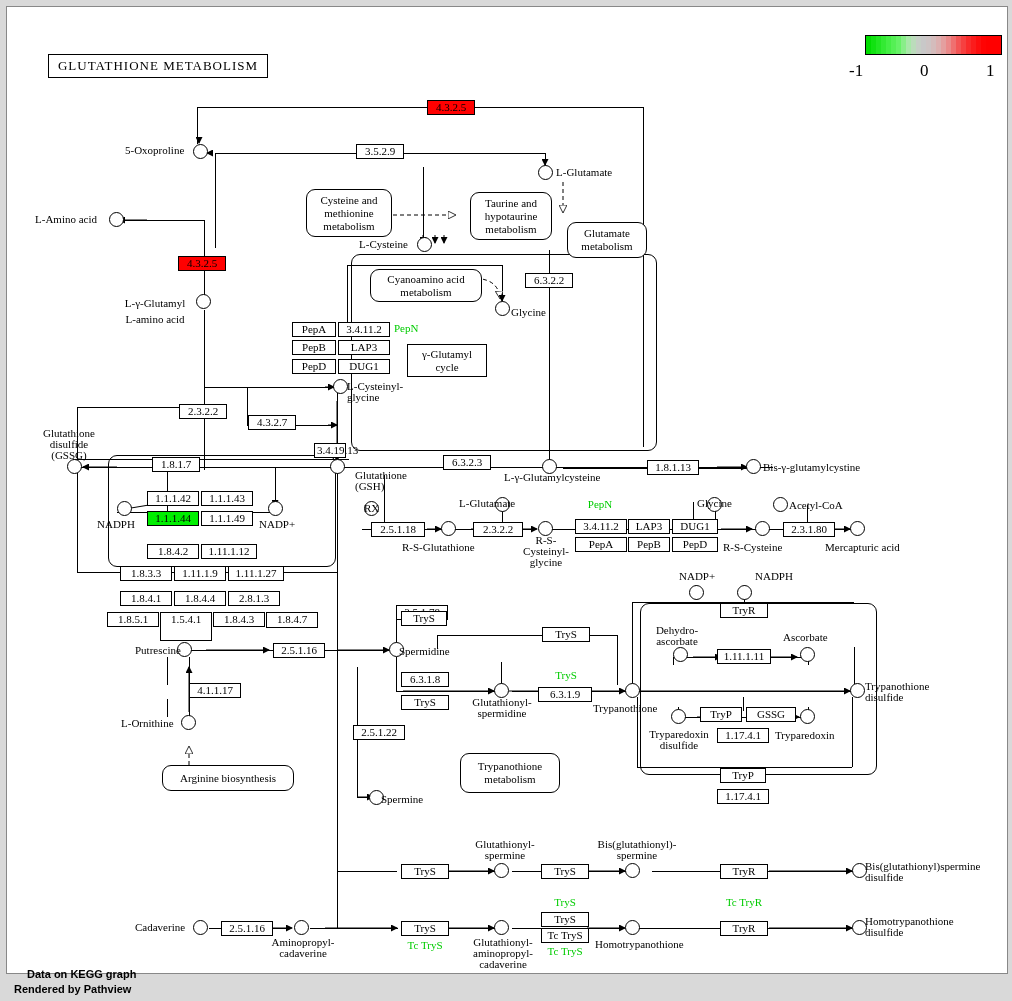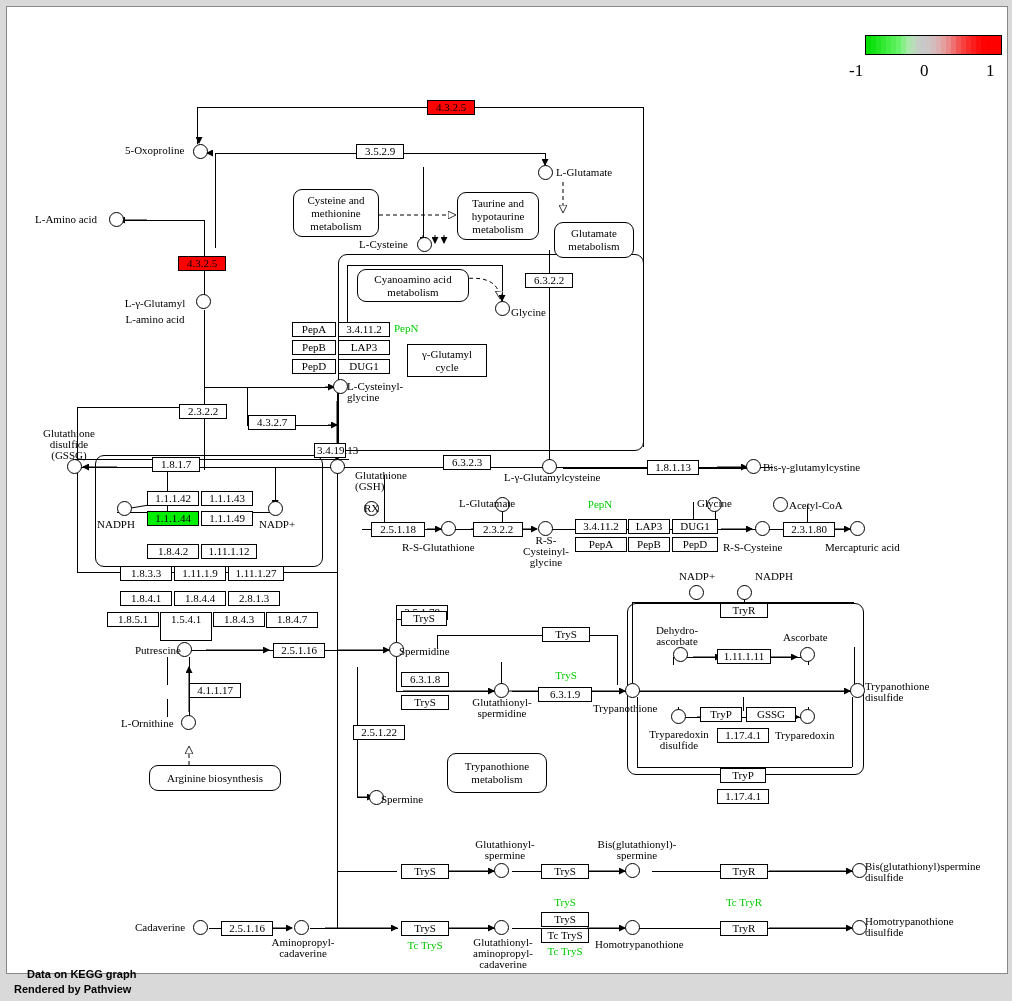--- a/index.html
+++ b/index.html
@@ -4,21 +4,21 @@
 <style>
   html,body{margin:0;padding:0;background:#d9d9d9;}
   body{font-family:"Liberation Serif", serif;}
   #page{position:relative;width:1012px;height:1001px;background:#d9d9d9;overflow:hidden;}
   #canvas{position:absolute;left:6px;top:6px;width:1000px;height:966px;background:#ffffff;border:1px solid #888;}
   .node{position:absolute;border:1px solid #000;background:#ffffff;box-sizing:border-box;}
   .circ{width:15px;height:15px;border-radius:50%;}
   .box{font-size:11px;line-height:13px;text-align:center;color:#000;padding:0 2px;white-space:nowrap;}
   .lbl{position:absolute;font-size:11px;line-height:12px;color:#000;white-space:nowrap;}
   .lbl.c{text-align:center;}
-  .rrect{border-radius:9px;}
+  .rrect{border-radius:9px;margin-left:13px;}
   .green{color:#00cc00;}
   .hl-red{background:#ff0000 !important;color:#000;}
   .hl-green{background:#00ee00 !important;color:#000;}
   .ln{position:absolute;background:#000;}
   .h{height:1px;}
   .v{width:1px;}
   .title{position:absolute;left:41px;top:47px;width:218px;height:22px;border:1px solid #000;background:#fff;
          font-size:13px;letter-spacing:1px;text-align:center;line-height:22px;font-weight:normal;}
   .footer{position:absolute;font-size:11px;font-weight:bold;color:#000;font-family:"Liberation Sans",sans-serif;}
   .legend{position:absolute;left:858px;top:28px;width:135px;height:18px;border:1px solid #000;}
@@ -188,20 +188,21 @@
       <line x1="440" y1="864" x2="487" y2="864" stroke="#000" marker-end="url(#ah)"></line>
       <line x1="570" y1="864" x2="618" y2="864" stroke="#000" marker-end="url(#ah)"></line>
       <line x1="762" y1="864" x2="845" y2="864" stroke="#000" marker-end="url(#ah)"></line>
       <line x1="440" y1="921" x2="487" y2="921" stroke="#000" marker-end="url(#ah)"></line>
       <line x1="580" y1="921" x2="618" y2="921" stroke="#000" marker-end="url(#ah)"></line>
       <line x1="762" y1="921" x2="845" y2="921" stroke="#000" marker-end="url(#ah)"></line>
       <line x1="222" y1="921" x2="285" y2="921" stroke="#000" marker-end="url(#ah)"></line>
       <line x1="318" y1="921" x2="390" y2="921" stroke="#000" marker-end="url(#ah)"></line>
     </svg>
 
+    <div class="title">GLUTATHIONE METABOLISM</div>
 
     <div class="legend">
       <i style="background:#00dd00"></i>
         <i style="background:#11e211"></i>
         <i style="background:#22e622"></i>
       <i style="background:#33ea33"></i>
         <i style="background:#44ee44"></i>
         <i style="background:#55f055"></i>
       <i style="background:#66f266"></i>
         <i style="background:#88ee88"></i>

